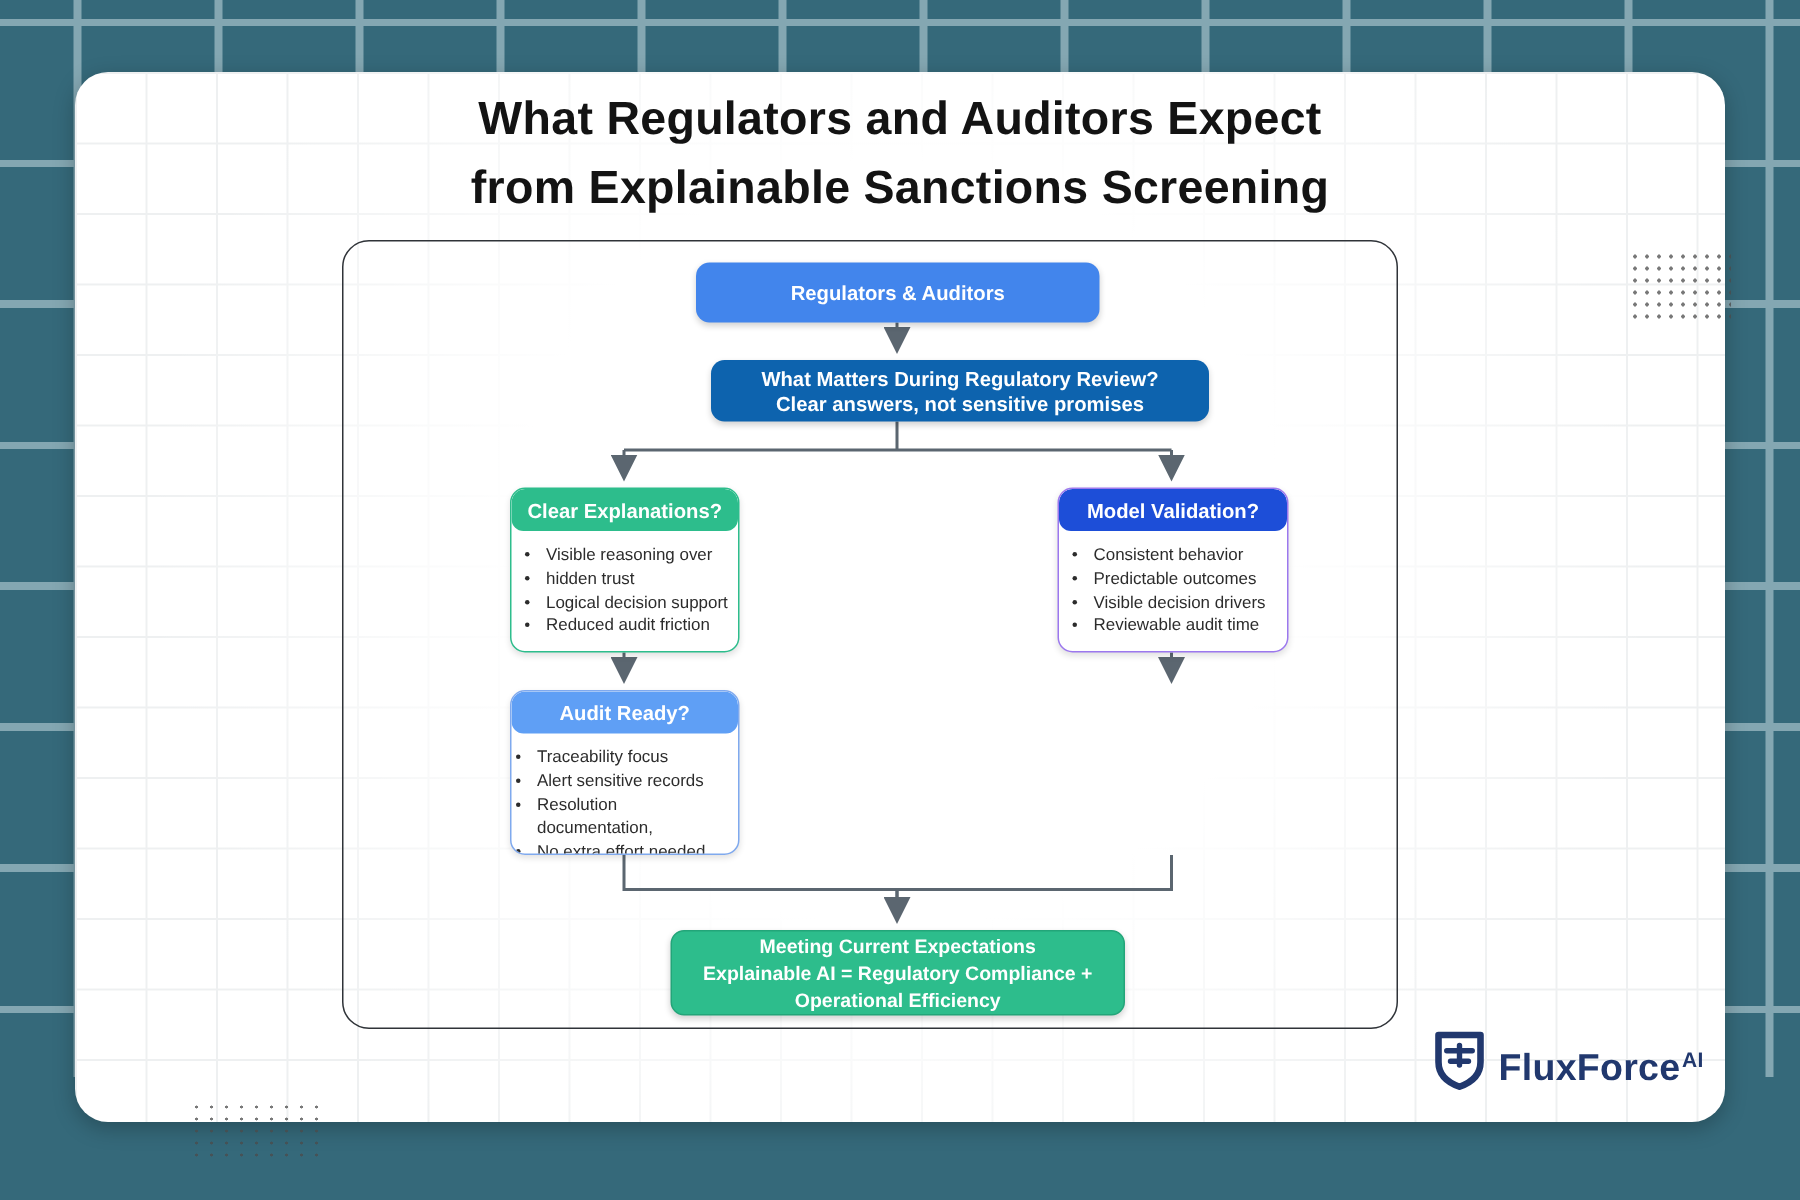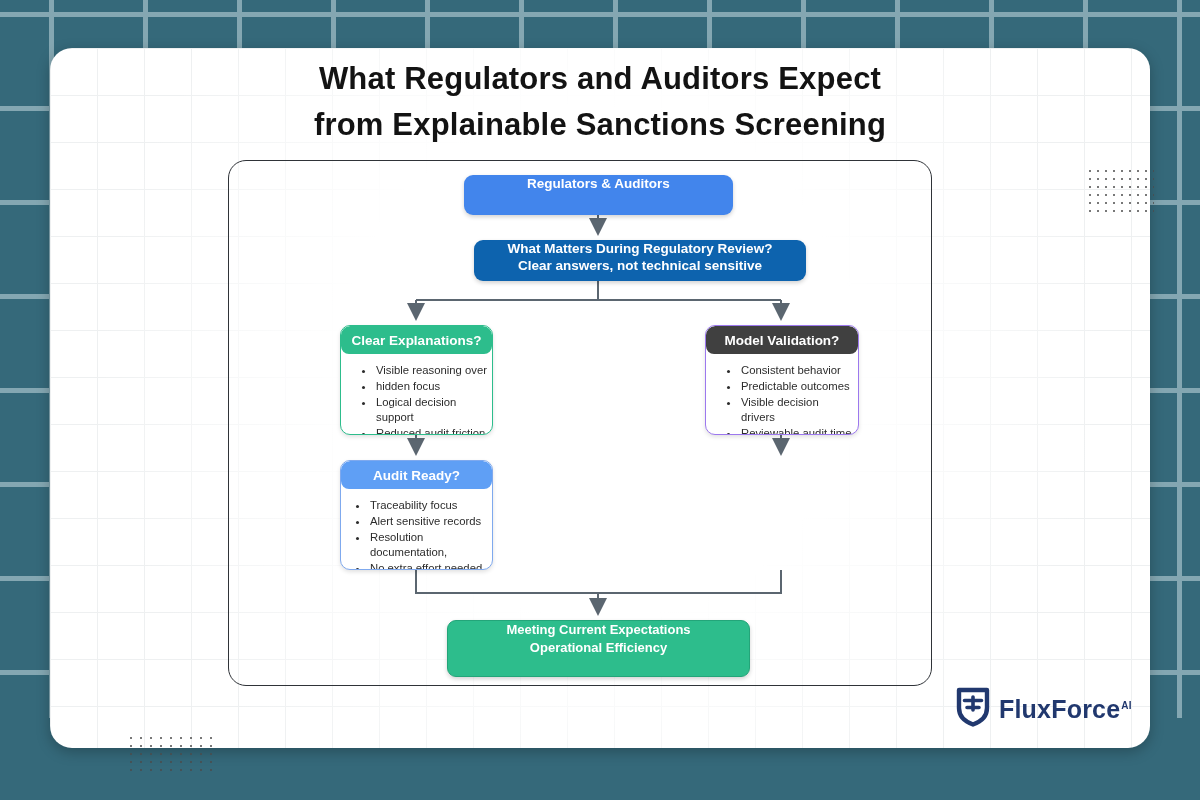--- a/index.html
+++ b/index.html
@@ -44,55 +44,55 @@
   
   .flow-frame{
     position:absolute;left:228px;top:160px;width:702px;height:524px;
     border:1.6px solid #2f3338;border-radius:18px;background:transparent;
   }
   .connectors{position:absolute;left:228px;top:160px;width:702px;height:524px;}
 
   .node{position:absolute;box-sizing:border-box;text-align:center;}
   .pill{
     border-radius:9px;color:#fff;font-weight:bold;
-    display:flex;flex-direction:column;justify-content:flex-start;
+    display:flex;flex-direction:column;justify-content:center;
     box-shadow:0 2px 4px rgba(0,0,0,.18);
   }
   .pill .l{display:block;}
   .top-box{left:464px;top:175px;width:269px;height:40px;background:#4285EC;font-size:13.5px;line-height:17px;}
   .question-box{left:430px;top:240px;width:332px;height:41px;background:#0D63AE;font-size:13.5px;line-height:17px;margin-left:44px;}
   .result-box{left:447px;top:620px;width:303px;height:57px;background:#2DBD8C;font-size:13px;line-height:18px;border:1px solid #23a579;}
 
   .branch{
     border-radius:10px;background:#fff;overflow:hidden;
     box-shadow:0 2px 4px rgba(0,0,0,.12);
   }
   .branch .hd{
     color:#fff;font-weight:bold;font-size:13.5px;height:28px;
     display:flex;align-items:center;justify-content:center;
     border-radius:9px 9px 8px 8px;
   }
   .branch ul{
     margin:9px 0 0 0;padding:0 4px 0 22px;text-align:left;
     color:#2c2c2c;font-size:11.3px;line-height:15.8px;
   }
-  .branch li{margin:0 0 0 12px;padding-left:1px;}
+  .branch li{margin:0 0 0 0;padding-left:1px;}
   .b-clear{left:340px;top:325px;width:153px;height:110px;border:1.6px solid #2DBD8C;}
   .b-model{left:705px;top:325px;width:154px;height:110px;border:1.6px solid #9C78EE;}
   .b-audit{left:340px;top:460px;width:153px;height:110px;border:1.6px solid #7FA9EE;}
   .b-transp{left:705px;top:460px;width:154px;height:110px;border:1.6px solid #9B96C9;}
   .hd-clear{background:#2DBD8C;}
-  .hd-model{background:#404040;}
+  .hd-model{background:#1d4ed8;}
   .hd-audit{background:#5F9FF5;}
   .hd-transp{background:#8A86C2;}
 
   
   .brand{position:absolute;left:955px;top:687px;display:flex;align-items:flex-start;}
   .brand-text{color:#21386E;font-weight:bold;font-size:25px;line-height:38px;margin-left:8px;letter-spacing:.2px;}
-  .brand-sup{color:#21386E;font-weight:bold;font-size:10px;vertical-align:super;margin-left:1px;}
+  .brand-sup{color:#21386E;font-weight:bold;font-size:14px;vertical-align:super;margin-left:1px;}
 </style>
 </head>
 <body>
 
 <div class="stage">
 
   <div class="card">
     <div class="dots dots-tr"></div>
     <div class="dots dots-bl"></div>
   </div>
@@ -125,28 +125,28 @@
       <line x1="370" y1="433" x2="370" y2="453" marker-end="url(#arrow)"></line>
     </g>
   </svg>
 
   <div class="node pill top-box">
     <span class="l">Regulators &amp; Auditors</span>
   </div>
 
   <div class="node pill question-box">
     <span class="l">What Matters During Regulatory Review?</span>
-    <span class="l">Clear answers, not technical sensitive</span>
+    <span class="l">Clear answers, not sensitive promises</span>
   </div>
 
   <div class="node branch b-clear">
     <div class="hd hd-clear">Clear Explanations?</div>
     <ul>
       <li>Visible reasoning over</li>
-      <li>hidden focus</li>
+      <li>hidden trust</li>
       <li>Logical decision support</li>
       <li>Reduced audit friction</li>
     </ul>
   </div>
 
   <div class="node branch b-model">
     <div class="hd hd-model">Model Validation?</div>
     <ul>
       <li>Consistent behavior</li>
       <li>Predictable outcomes</li>
@@ -161,20 +161,21 @@
       <li>Traceability focus</li>
       <li>Alert sensitive records</li>
       <li>Resolution documentation,</li>
       <li>No extra effort needed</li>
     </ul>
   </div>
 
 
   <div class="node pill result-box">
     <span class="l">Meeting Current Expectations</span>
+    <span class="l">Explainable AI = Regulatory Compliance +</span>
     <span class="l">Operational Efficiency</span>
   </div>
 
   <div class="brand">
     <svg width="36" height="40" viewBox="0 0 36 40">
       <path d="M4 3 h28 v18 c0 9 -7 14 -14 16.5 C11 35 4 30 4 21 Z" fill="#ffffff" stroke="#21386E" stroke-width="4.4" stroke-linejoin="round"></path>
       <path d="M9.5 13.5 h7.5 M19.5 13.5 h7 M18 10 v13 M12 20.5 h12" stroke="#21386E" stroke-width="3.6" fill="none" stroke-linecap="round"></path>
     </svg>
     <div class="brand-text"><span>FluxForce</span><sup class="brand-sup">AI</sup></div>
   </div>

